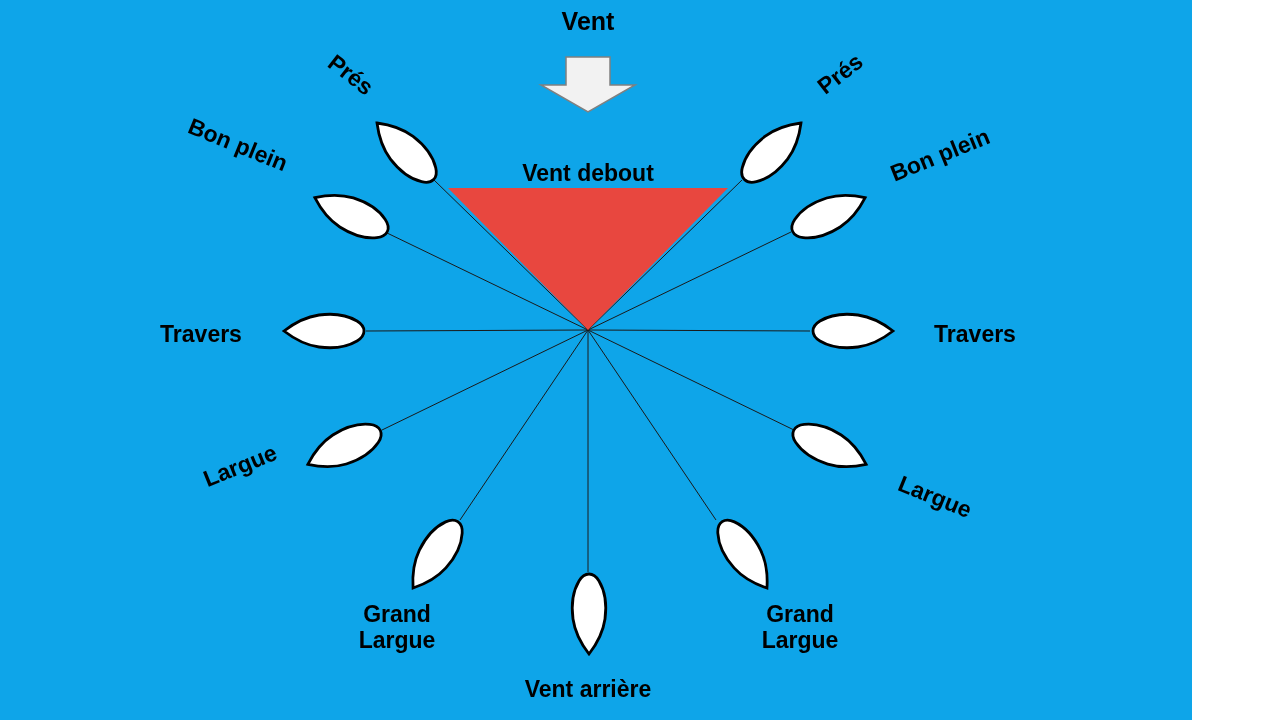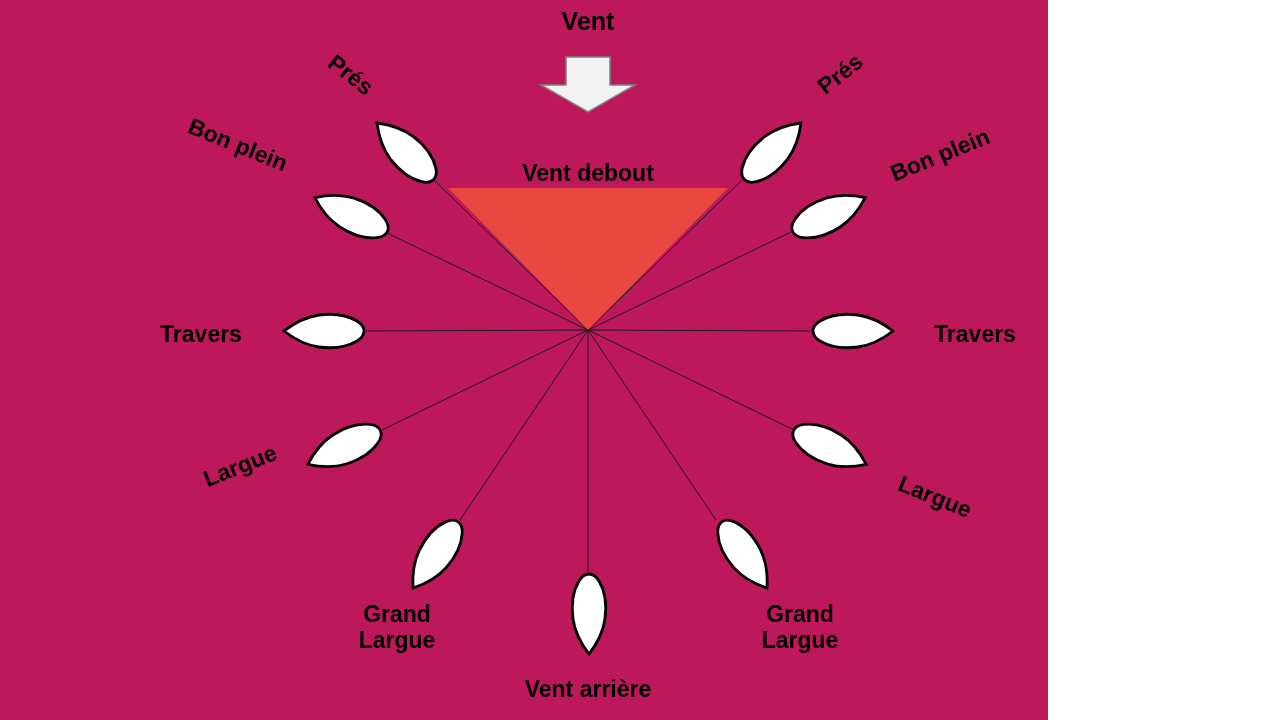--- a/index.html
+++ b/index.html
@@ -3,23 +3,23 @@
 <meta charset="utf-8">
 <style>
   html, body {
     margin: 0;
     padding: 0;
     background: #ffffff;
     font-family: "Liberation Sans", sans-serif;
   }
   .stage {
     position: relative;
-    width: 1048px;
+    width: 1192px;
     height: 720px;
-    background: #be185d;
+    background: #0ea5e9;
     overflow: hidden;
   }
   svg { display: block; }
   .spoke {
     stroke: #1a1a1a;
     stroke-width: 1;
     fill: none;
   }
   .boat {
     fill: #ffffff;

